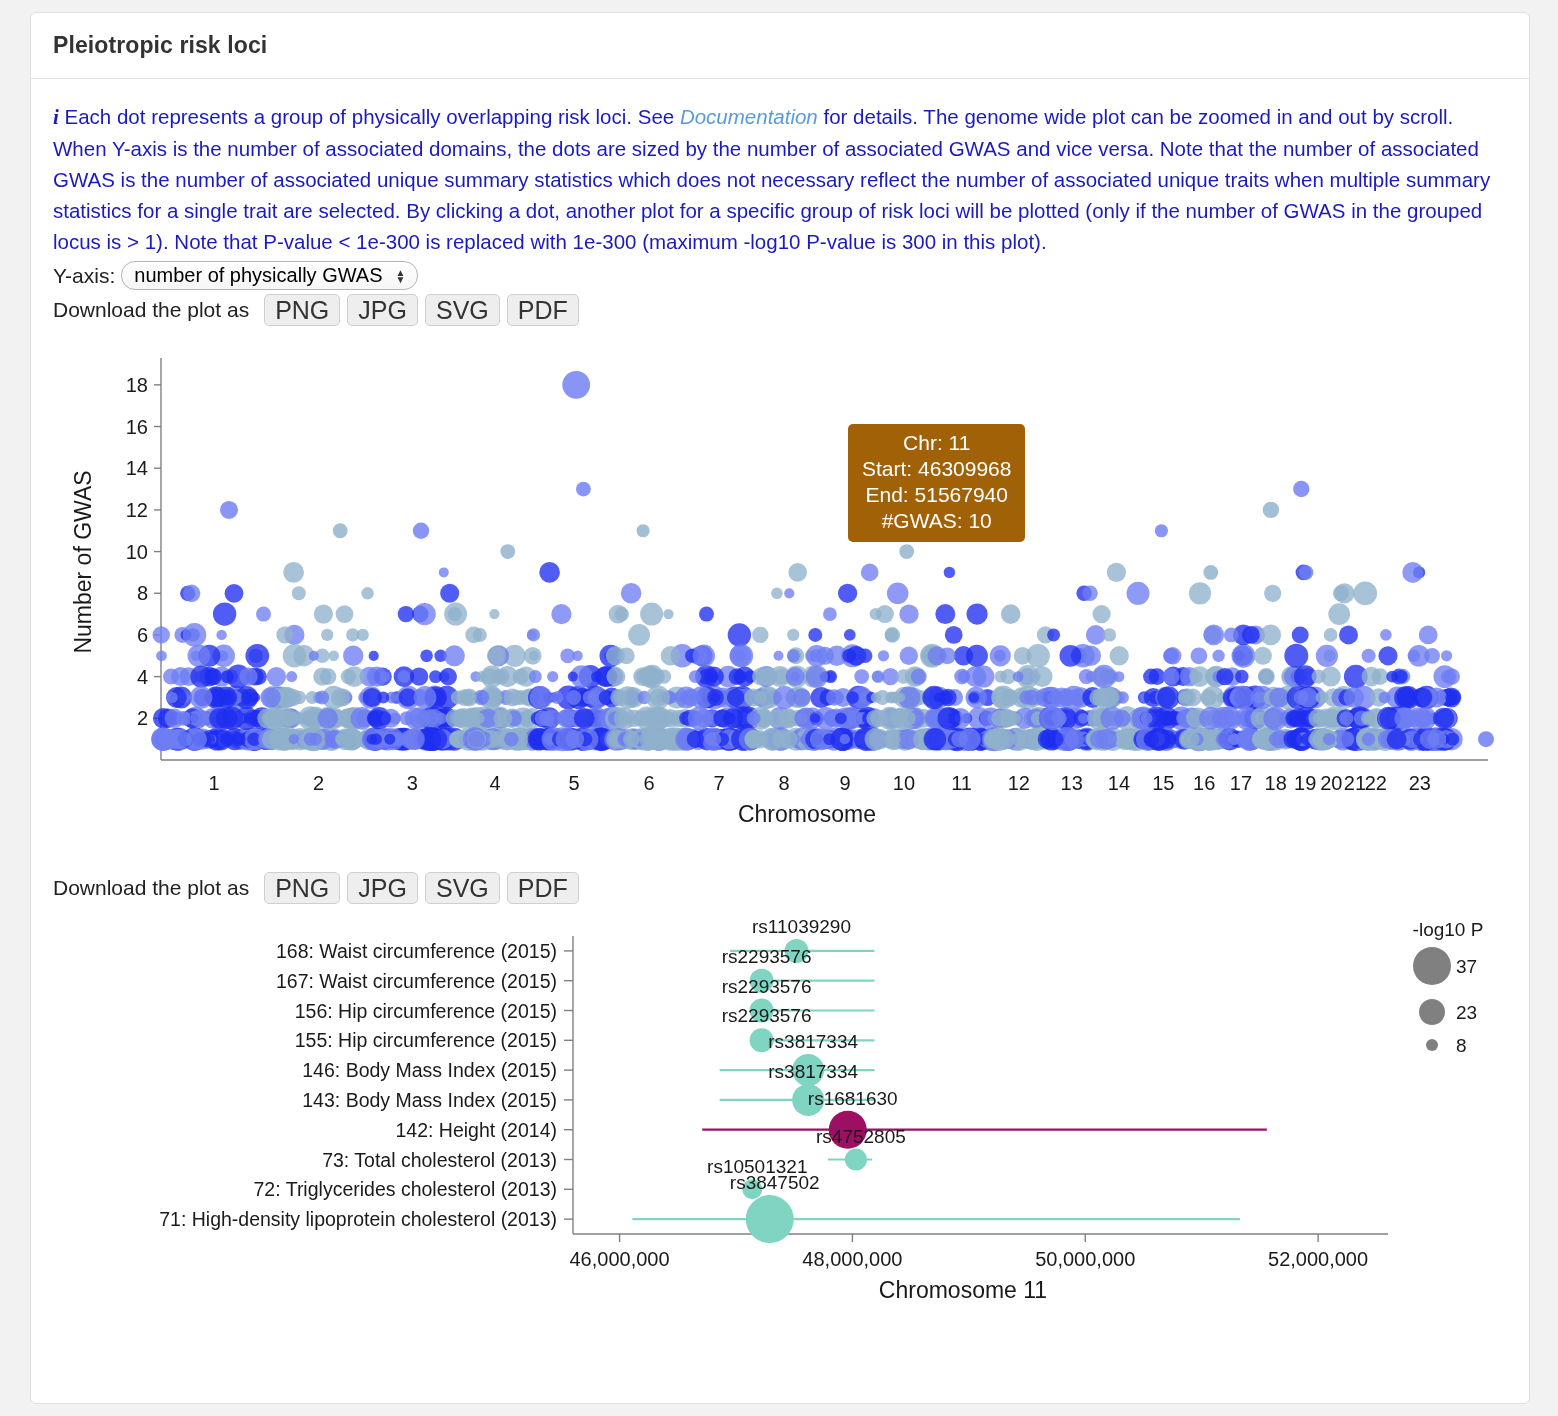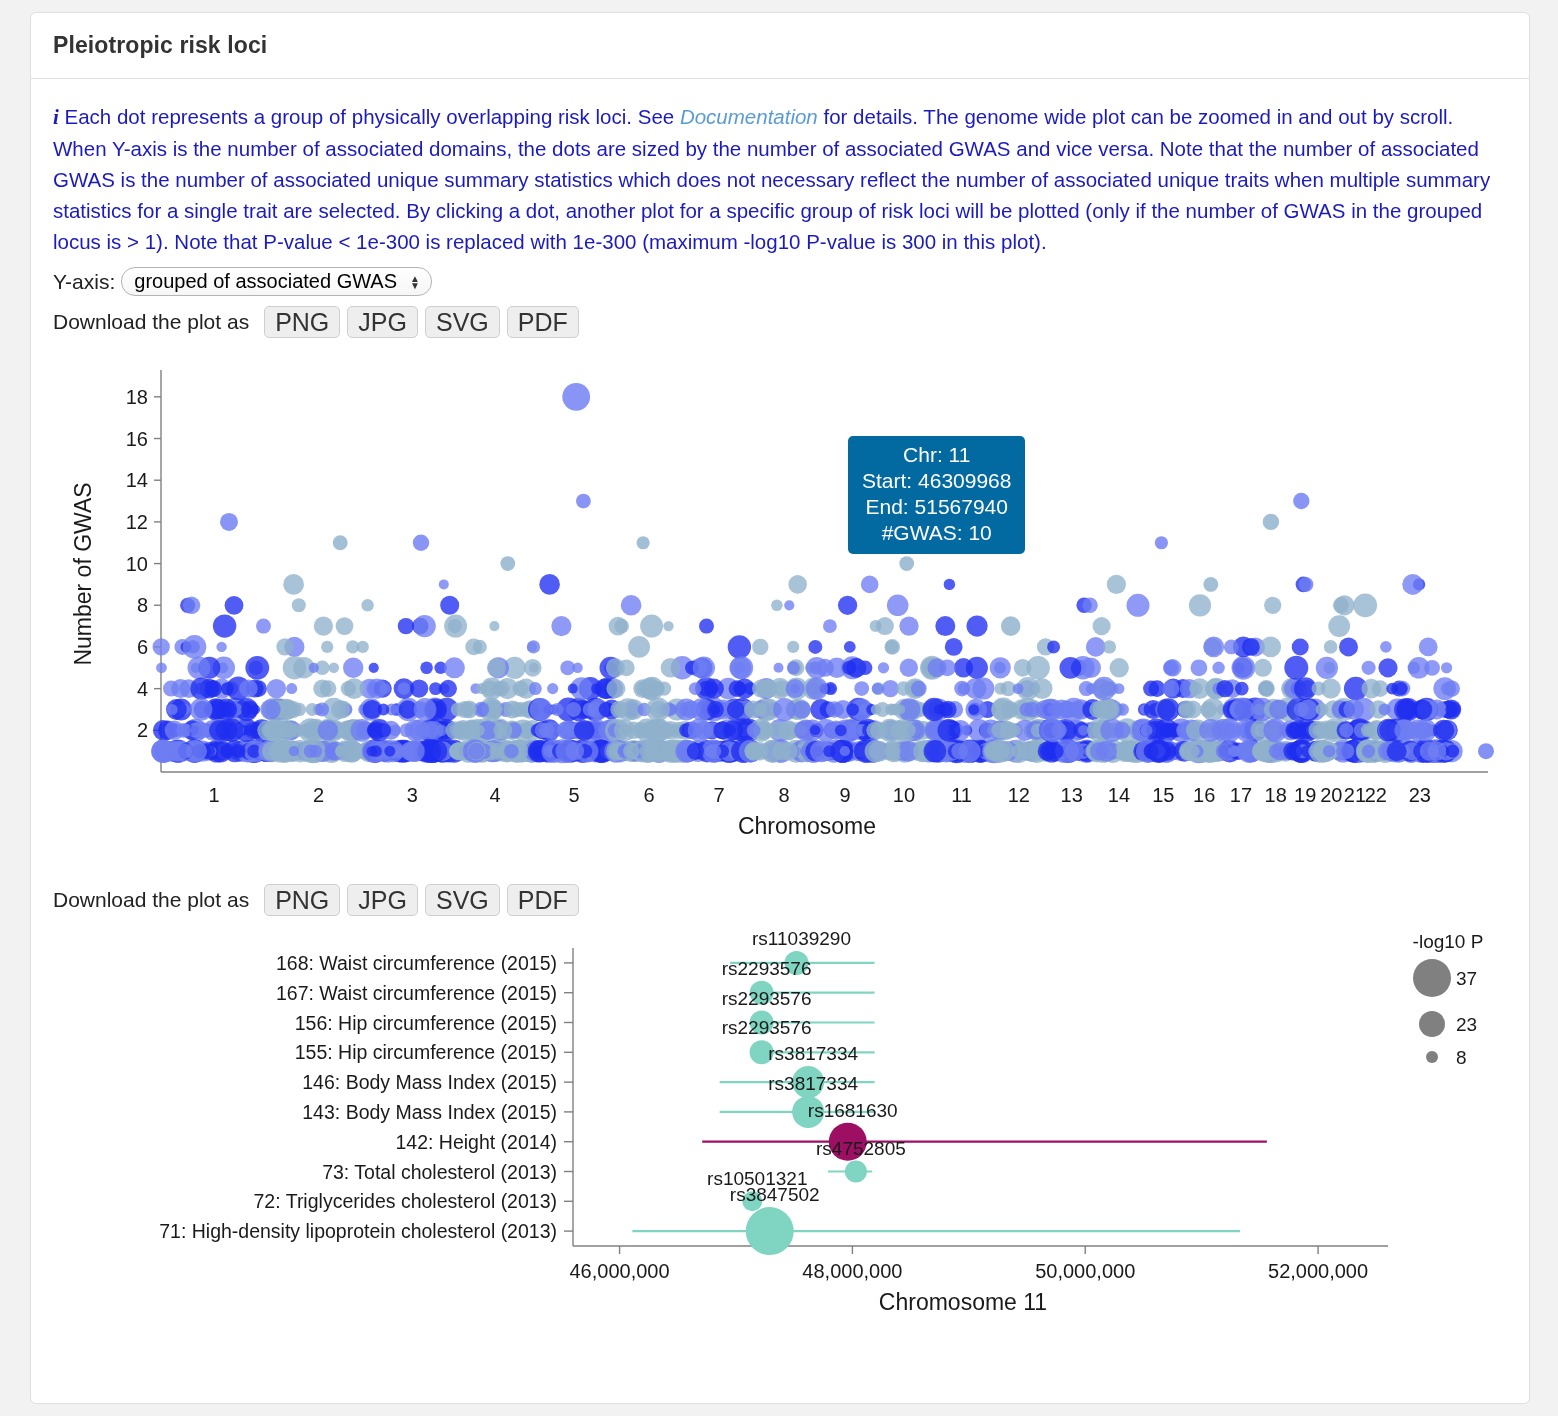--- a/index.html
+++ b/index.html
@@ -39,21 +39,21 @@
     max-width: 1462px;
   }
   #description .info-i {
     font-weight: bold;
     font-style: italic;
     font-family: "Liberation Serif", serif;
     font-size: 21px;
   }
   #doc-link { color: #5b9bd5; cursor: pointer; font-style: italic; }
 
-  .control-row { display: flex; align-items: center; margin-top: 10px; }
+  .control-row { display: flex; align-items: center; margin-top: 4px; }
   .control-label { font-size: 21px; color: #222; margin-right: 6px; }
 
   .select-wrap {
     position: relative;
     display: inline-flex; align-items: center;
     height: 29px;
     border: 1px solid #b4b4b4;
     border-radius: 14px;
     background: linear-gradient(#ffffff, #f6f6f6);
     padding: 0 34px 0 12px;
@@ -85,21 +85,21 @@
   .ax-line { stroke: #808080; stroke-width: 1.4; fill: none; }
   .tick-line { stroke: #808080; stroke-width: 1.4; }
   .tick-text { font-family: "Liberation Sans", sans-serif; font-size: 20px; fill: #1a1a1a; }
   .axis-title { font-family: "Liberation Sans", sans-serif; font-size: 23px; fill: #1a1a1a; }
   .snp-label { font-family: "Liberation Sans", sans-serif; font-size: 19px; fill: #1a1a1a; }
   .cat-label { font-family: "Liberation Sans", sans-serif; font-size: 19.5px; fill: #1a1a1a; }
   .legend-text { font-family: "Liberation Sans", sans-serif; font-size: 19px; fill: #1a1a1a; }
 
   #tooltip {
     position: absolute;
-    background: #0369a1;
+    background: #a16207;
     border-radius: 5px;
     color: #ffffff;
     font-size: 21px;
     line-height: 26px;
     text-align: center;
     padding: 6px 14px 8px 14px;
     white-space: pre;
   }
 </style>
 </head>
@@ -111,21 +111,21 @@
     <div id="card-title">Pleiotropic risk loci</div>
   </div>
 
   <div id="card-body">
 
     <div id="description"><span class="info-i">i</span> <span>Each dot represents a group of physically overlapping risk loci. See </span><span id="doc-link">Documentation</span><span> for details. The genome wide plot can be zoomed in and out by scroll. When Y-axis is the number of associated domains, the dots are sized by the number of associated GWAS and vice versa. Note that the number of associated GWAS is the number of associated unique summary statistics which does not necessary reflect the number of associated unique traits when multiple summary statistics for a single trait are selected. By clicking a dot, another plot for a specific group of risk loci will be plotted (only if the number of GWAS in the grouped locus is &gt; 1). Note that P-value &lt; 1e-300 is replaced with 1e-300 (maximum -log10 P-value is 300 in this plot).</span></div>
 
     <div class="control-row">
       <span class="control-label">Y-axis:</span>
       <div class="select-wrap">
-        <span>grouped of associated GWAS</span>
+        <span>number of physically GWAS</span>
         <span class="select-arrows">
             <span>▲</span>
             <span>▼</span>
           </span>
       </div>
     </div>
 
     <div class="control-row">
       <span class="control-label">Download the plot as</span>
       <div class="dl-btn">PNG</div>

